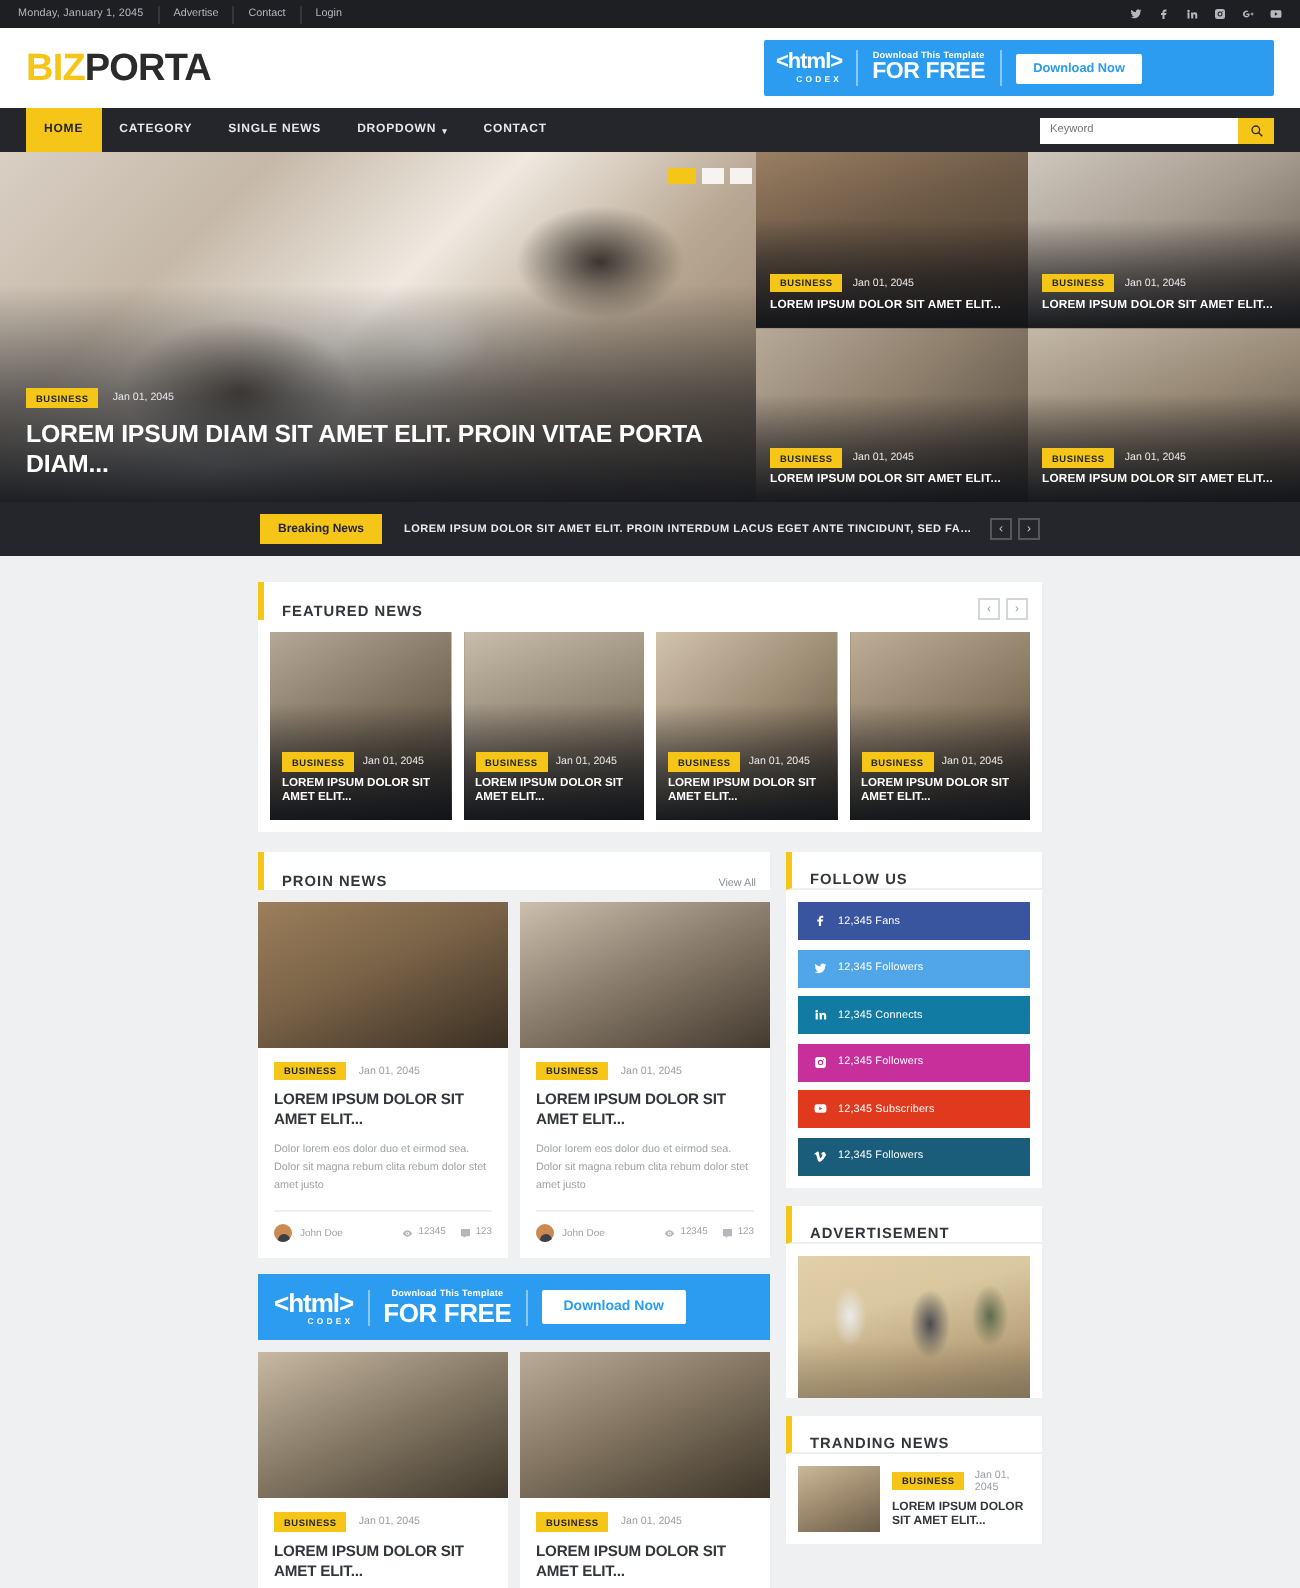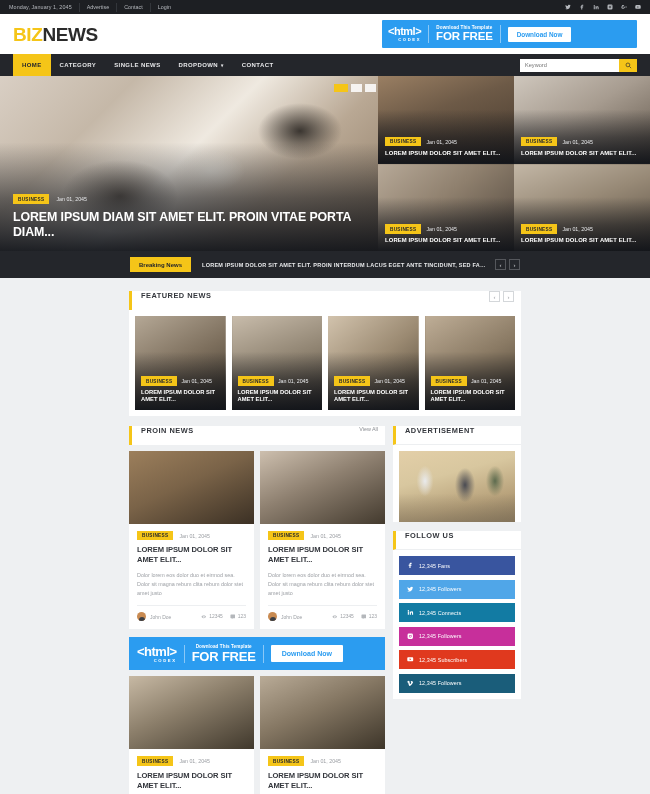--- a/index.html
+++ b/index.html
@@ -96,21 +96,21 @@
      padding-left:11px; white-space:nowrap; overflow:hidden; text-overflow:ellipsis; flex:1; }
   .arrows { display:flex; gap:3px; margin-left:6px; }
   .arr { width:11px; height:11px; border:1px solid #55575c; color:#cfd1d4;
      display:flex; align-items:center; justify-content:center; font-size:6px; background:transparent; }
 
   
   .body-wrap { background:#eef0f2; padding: 13px 0 0; }
   .container { width:392px; margin:0 auto; }
 
   
-  .sec-head { background:#fff; height:19px; display:flex; align-items:flex-start;
+  .sec-head { background:#fff; height:19px; display:flex; align-items:flex-end;
      border-left:3px solid #f5c518; padding:0 7px 0 9px; }
   .sec-head h3 { font-size:7.4px; font-weight:bold; color:#33363c; letter-spacing:.5px; }
   .sec-head .spacer { margin-left:auto; display:flex; align-items:center; gap:3px; }
   .arr-lt { width:11px; height:11px; border:1px solid #d4d7da; color:#9a9da2;
      display:flex; align-items:center; justify-content:center; font-size:6px; background:#fff; }
   .viewall { font-size:5.4px; color:#8b8e93; text-decoration:none; }
 
   
   .featured { background:#fff; padding:6px; margin-bottom:10px; }
   .featured-row { display:flex; gap:6px; }
@@ -210,21 +210,21 @@
       <span class="tb-soc">
           <svg viewBox="0 0 24 24">
             <path d="M23 12s0-3.6-.5-5.3a2.8 2.8 0 0 0-2-2C18.8 4.3 12 4.3 12 4.3s-6.8 0-8.6.4a2.8 2.8 0 0 0-2 2C1 8.4 1 12 1 12s0 3.6.5 5.3a2.8 2.8 0 0 0 2 2c1.8.4 8.6.4 8.6.4s6.8 0 8.6-.4a2.8 2.8 0 0 0 2-2C23 15.6 23 12 23 12zM9.8 15.4V8.6l5.7 3.4z"></path>
           </svg>
         </span>
     </div>
   </div>
 
   <div class="header">
     <div class="logo">
-      <span class="biz">BIZ</span><span class="news">NEWS</span>
+      <span class="biz">BIZ</span><span class="news">PORTA</span>
     </div>
     <div class="header-ad">
       <div class="ad-logo">
         <span>&lt;html&gt;</span>
         <span class="codex">CODEX</span>
       </div>
       <div class="ad-div"></div>
       <div class="ad-mid">
         <span class="small">Download This Template</span>
         <span class="big">FOR FREE</span>
@@ -519,86 +519,103 @@
                 <div class="ncard-title">LOREM IPSUM DOLOR SIT AMET ELIT...</div>
               </div>
             </div>
           </div>
         </div>
 
         <div class="col-side">
 
           <div class="widget">
             <div class="sec-head">
+              <h3>FOLLOW US</h3>
+            </div>
+            <div class="follow-list">
+              <div class="follow-row" style="background:#39559f">
+                <span class="fic">
+                    <svg viewBox="0 0 24 24">
+                      <path d="M14 7h3V3h-3c-2.8 0-5 2.2-5 5v2H6v4h3v8h4v-8h3l1-4h-4V8c0-.6.4-1 1-1z"></path>
+                    </svg>
+                  </span>
+                <span class="ftxt">12,345 Fans</span>
+              </div>
+              <div class="follow-row" style="background:#50a6e8">
+                <span class="fic">
+                    <svg viewBox="0 0 24 24">
+                      <path d="M23 5a9 9 0 0 1-2.6.7 4.5 4.5 0 0 0 2-2.5 9 9 0 0 1-2.9 1.1 4.5 4.5 0 0 0-7.7 4.1A12.8 12.8 0 0 1 2.5 3.7a4.5 4.5 0 0 0 1.4 6 4.4 4.4 0 0 1-2-.6 4.5 4.5 0 0 0 3.6 4.5 4.5 4.5 0 0 1-2 .1 4.5 4.5 0 0 0 4.2 3.1A9 9 0 0 1 1 18.6a12.7 12.7 0 0 0 6.9 2c8.3 0 12.8-6.9 12.8-12.8v-.6A9 9 0 0 0 23 5z"></path>
+                    </svg>
+                  </span>
+                <span class="ftxt">12,345 Followers</span>
+              </div>
+              <div class="follow-row" style="background:#127ba3">
+                <span class="fic">
+                    <svg viewBox="0 0 24 24">
+                      <path d="M4.98 3.5A2.5 2.5 0 1 0 5 8.5a2.5 2.5 0 0 0 0-5zM3 9h4v12H3zM10 9h3.8v1.7h.1a4.2 4.2 0 0 1 3.8-2c4 0 4.8 2.6 4.8 6V21h-4v-5.5c0-1.3 0-3-1.9-3s-2.1 1.4-2.1 2.9V21h-4z"></path>
+                    </svg>
+                  </span>
+                <span class="ftxt">12,345 Connects</span>
+              </div>
+              <div class="follow-row" style="background:#c72f9b">
+                <span class="fic">
+                    <svg viewBox="0 0 24 24">
+                      <path d="M7 2h10a5 5 0 0 1 5 5v10a5 5 0 0 1-5 5H7a5 5 0 0 1-5-5V7a5 5 0 0 1 5-5zm5 5a5 5 0 1 0 0 10 5 5 0 0 0 0-10zm0 2a3 3 0 1 1 0 6 3 3 0 0 1 0-6zm5.5-3a1 1 0 1 0 0 2 1 1 0 0 0 0-2z"></path>
+                    </svg>
+                  </span>
+                <span class="ftxt">12,345 Followers</span>
+              </div>
+              <div class="follow-row" style="background:#e0391e">
+                <span class="fic">
+                    <svg viewBox="0 0 24 24">
+                      <path d="M23 12s0-3.6-.5-5.3a2.8 2.8 0 0 0-2-2C18.8 4.3 12 4.3 12 4.3s-6.8 0-8.6.4a2.8 2.8 0 0 0-2 2C1 8.4 1 12 1 12s0 3.6.5 5.3a2.8 2.8 0 0 0 2 2c1.8.4 8.6.4 8.6.4s6.8 0 8.6-.4a2.8 2.8 0 0 0 2-2C23 15.6 23 12 23 12zM9.8 15.4V8.6l5.7 3.4z"></path>
+                    </svg>
+                  </span>
+                <span class="ftxt">12,345 Subscribers</span>
+              </div>
+              <div class="follow-row" style="background:#1a5d7a">
+                <span class="fic">
+                    <svg viewBox="0 0 24 24">
+                      <path d="M22.4 7.3c-.1 2.2-1.6 5.1-4.6 8.8-3.1 3.9-5.7 5.8-7.8 5.8-1.3 0-2.4-1.2-3.3-3.7l-1.8-6.6C4.2 9.1 3.5 7.9 2.8 7.9c-.2 0-.7.3-1.6.9l-.9-1.2c1-.9 2-1.8 2.9-2.6C4.5 3.7 5.5 3.1 6.2 3c1.7-.2 2.7 1 3.1 3.5.4 2.7.7 4.4.9 5.1.5 2.2 1 3.3 1.6 3.3.5 0 1.2-.7 2.1-2.2.9-1.4 1.4-2.5 1.5-3.3.1-1.1-.3-1.6-1.3-1.6-.4 0-.9.1-1.4.3 1-3.2 2.8-4.7 5.5-4.6 2 .1 2.9 1.4 2.8 3.8z"></path>
+                    </svg>
+                  </span>
+                <span class="ftxt">12,345 Followers</span>
+              </div>
+            </div>
+          </div>
+
+          <div class="widget">
+            <div class="sec-head">
               <h3>ADVERTISEMENT</h3>
             </div>
             <div class="ad-widget-img">
               <div class="imgph" style="background-image:linear-gradient(165deg,#e3cfa8 0%,#d8c79f 35%,#b9a37c 70%,#8d7a5c 100%);"></div>
               <div class="imgph" style="background:
                  radial-gradient(ellipse 12px 22px at 26px 30px, #e9eaec 0%, rgba(233,234,236,0) 70%),
                  radial-gradient(ellipse 14px 24px at 66px 34px, #4a4b52 0%, rgba(74,75,82,0) 72%),
                  radial-gradient(ellipse 13px 22px at 96px 30px, #5d6b4e 0%, rgba(93,107,78,0) 70%),
                  linear-gradient(to top, rgba(120,108,88,.5) 0%, rgba(120,108,88,0) 40%);"></div>
             </div>
           </div>
 
           <div class="widget">
             <div class="sec-head">
-              <h3>FOLLOW US</h3>
-            </div>
-            <div class="follow-list">
-              <div class="follow-row" style="background:#39559f">
-                <span class="fic">
-                    <svg viewBox="0 0 24 24">
-                      <path d="M14 7h3V3h-3c-2.8 0-5 2.2-5 5v2H6v4h3v8h4v-8h3l1-4h-4V8c0-.6.4-1 1-1z"></path>
-                    </svg>
-                  </span>
-                <span class="ftxt">12,345 Fans</span>
-              </div>
-              <div class="follow-row" style="background:#50a6e8">
-                <span class="fic">
-                    <svg viewBox="0 0 24 24">
-                      <path d="M23 5a9 9 0 0 1-2.6.7 4.5 4.5 0 0 0 2-2.5 9 9 0 0 1-2.9 1.1 4.5 4.5 0 0 0-7.7 4.1A12.8 12.8 0 0 1 2.5 3.7a4.5 4.5 0 0 0 1.4 6 4.4 4.4 0 0 1-2-.6 4.5 4.5 0 0 0 3.6 4.5 4.5 4.5 0 0 1-2 .1 4.5 4.5 0 0 0 4.2 3.1A9 9 0 0 1 1 18.6a12.7 12.7 0 0 0 6.9 2c8.3 0 12.8-6.9 12.8-12.8v-.6A9 9 0 0 0 23 5z"></path>
-                    </svg>
-                  </span>
-                <span class="ftxt">12,345 Followers</span>
-              </div>
-              <div class="follow-row" style="background:#127ba3">
-                <span class="fic">
-                    <svg viewBox="0 0 24 24">
-                      <path d="M4.98 3.5A2.5 2.5 0 1 0 5 8.5a2.5 2.5 0 0 0 0-5zM3 9h4v12H3zM10 9h3.8v1.7h.1a4.2 4.2 0 0 1 3.8-2c4 0 4.8 2.6 4.8 6V21h-4v-5.5c0-1.3 0-3-1.9-3s-2.1 1.4-2.1 2.9V21h-4z"></path>
-                    </svg>
-                  </span>
-                <span class="ftxt">12,345 Connects</span>
-              </div>
-              <div class="follow-row" style="background:#c72f9b">
-                <span class="fic">
-                    <svg viewBox="0 0 24 24">
-                      <path d="M7 2h10a5 5 0 0 1 5 5v10a5 5 0 0 1-5 5H7a5 5 0 0 1-5-5V7a5 5 0 0 1 5-5zm5 5a5 5 0 1 0 0 10 5 5 0 0 0 0-10zm0 2a3 3 0 1 1 0 6 3 3 0 0 1 0-6zm5.5-3a1 1 0 1 0 0 2 1 1 0 0 0 0-2z"></path>
-                    </svg>
-                  </span>
-                <span class="ftxt">12,345 Followers</span>
-              </div>
-              <div class="follow-row" style="background:#e0391e">
-                <span class="fic">
-                    <svg viewBox="0 0 24 24">
-                      <path d="M23 12s0-3.6-.5-5.3a2.8 2.8 0 0 0-2-2C18.8 4.3 12 4.3 12 4.3s-6.8 0-8.6.4a2.8 2.8 0 0 0-2 2C1 8.4 1 12 1 12s0 3.6.5 5.3a2.8 2.8 0 0 0 2 2c1.8.4 8.6.4 8.6.4s6.8 0 8.6-.4a2.8 2.8 0 0 0 2-2C23 15.6 23 12 23 12zM9.8 15.4V8.6l5.7 3.4z"></path>
-                    </svg>
-                  </span>
-                <span class="ftxt">12,345 Subscribers</span>
-              </div>
-              <div class="follow-row" style="background:#1a5d7a">
-                <span class="fic">
-                    <svg viewBox="0 0 24 24">
-                      <path d="M22.4 7.3c-.1 2.2-1.6 5.1-4.6 8.8-3.1 3.9-5.7 5.8-7.8 5.8-1.3 0-2.4-1.2-3.3-3.7l-1.8-6.6C4.2 9.1 3.5 7.9 2.8 7.9c-.2 0-.7.3-1.6.9l-.9-1.2c1-.9 2-1.8 2.9-2.6C4.5 3.7 5.5 3.1 6.2 3c1.7-.2 2.7 1 3.1 3.5.4 2.7.7 4.4.9 5.1.5 2.2 1 3.3 1.6 3.3.5 0 1.2-.7 2.1-2.2.9-1.4 1.4-2.5 1.5-3.3.1-1.1-.3-1.6-1.3-1.6-.4 0-.9.1-1.4.3 1-3.2 2.8-4.7 5.5-4.6 2 .1 2.9 1.4 2.8 3.8z"></path>
-                    </svg>
-                  </span>
-                <span class="ftxt">12,345 Followers</span>
-              </div>
-            </div>
-          </div>
-
+              <h3>TRANDING NEWS</h3>
+            </div>
+            <div class="trend-item">
+              <div class="trend-thumb">
+                <div class="imgph" style="background-image:linear-gradient(155deg,#cbb89a 0%,#9d8a6e 50%,#6a5c48 100%);"></div>
+              </div>
+              <div class="trend-body">
+                <div class="meta-row">
+                    <span class="badge">BUSINESS</span>
+                    <span class="meta-date">Jan 01, 2045</span>
+                  </div>
+                <div class="trend-title">LOREM IPSUM DOLOR SIT AMET ELIT...</div>
+              </div>
+            </div>
+          </div>
 
         </div>
       </div>
     </div>
   </div>
 </div>
 
 </body></html>

